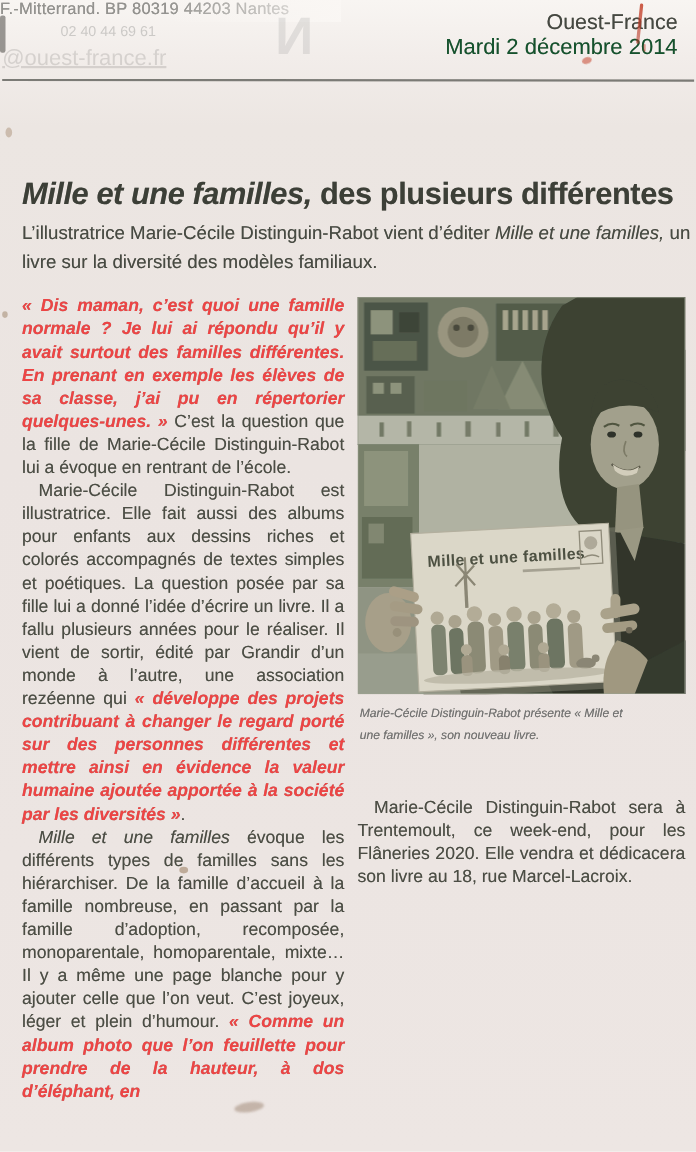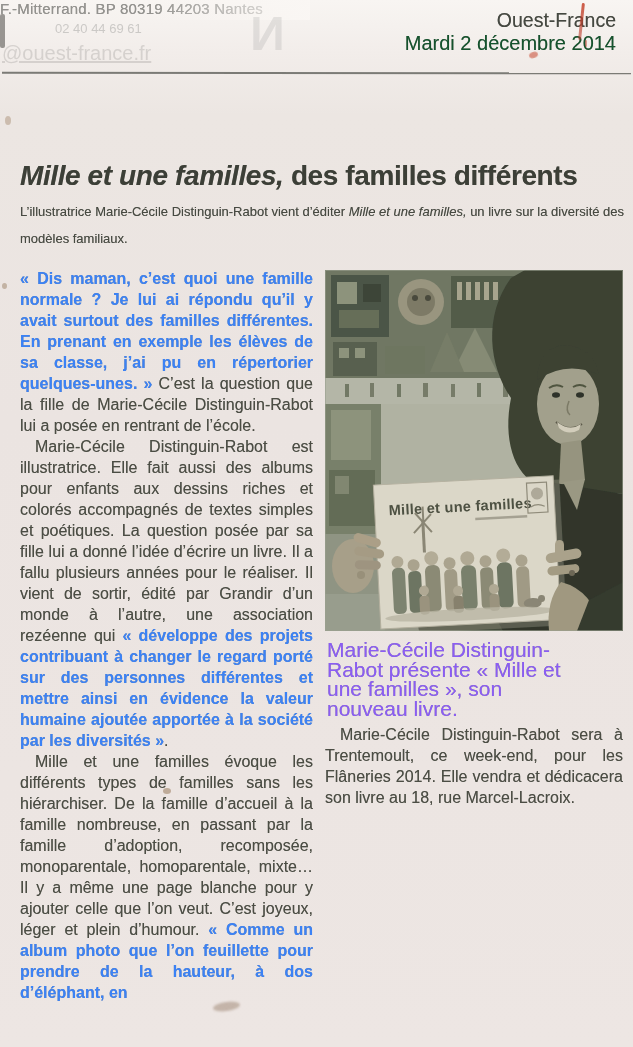--- a/index.html
+++ b/index.html
@@ -40,36 +40,36 @@
   .stain-c{left:5px;top:116px;width:6px;height:9px;background:rgba(130,92,52,.3);filter:blur(.5px);}
   .stain-d{left:0px;top:14px;width:5px;height:34px;background:rgba(60,58,54,.5);border-radius:2px;filter:blur(.6px);}
   .stain-e{left:2px;top:283px;width:5px;height:6px;background:rgba(120,85,50,.35);filter:blur(.5px);}
   .stain-f{left:544px;top:436px;width:7px;height:6px;background:rgba(90,70,50,.3);filter:blur(.8px);}
 
   
   .headline{position:absolute;left:20px;top:160px;width:604px;
     font-size:28px;font-weight:bold;color:#3c3f37;letter-spacing:-.4px;white-space:nowrap;}
   .hl-i{font-style:italic;}
   .standfirst{position:absolute;left:20px;top:199px;width:612px;
-    font-size:13px;line-height:26.5px;color:#474a42;}
+    font-size:17px;line-height:26.5px;color:#474a42;}
   .sf-i{font-style:italic;}
 
   
   .col{position:absolute;font-size:16px;line-height:21px;text-align:justify;color:#4b4d44;}
   .col p{margin:0;}
   .col1{left:20px;top:268px;width:293px;}
   .col2-text{left:325px;top:724px;width:298px;}
   .indent{text-indent:15px;}
-  .b{font-weight:bold;color:#3b82f6;}
-  .i{}
+  .b{font-weight:bold;color:#ef4444;font-style:italic;}
+  .i{font-style:italic;}
 
   
   .photo-wrap{position:absolute;left:325px;top:270px;width:298px;height:361px;}
   .caption{position:absolute;left:327px;top:640px;width:258px;
-    font-size:21px;line-height:19.5px;color:#8b5cf6;text-align:left;}
+    font-size:11px;font-style:italic;line-height:19.5px;color:#737373;text-align:left;}
 </style>
 </head>
 <body>
 
 <div class="hdr-left scan">
   <div class="hdr-address">F.-Mitterrand. BP 80319 44203 Nantes</div>
   <div class="hdr-fade"></div>
 </div>
 <div class="hdr-phone">02 40 44 69 61</div>
 <div class="hdr-email">@ouest-france.fr</div>
@@ -85,26 +85,26 @@
 <div class="redmark2"></div>
 <div class="rule"></div>
 
 <div class="stain stain-a"></div>
 <div class="stain stain-b"></div>
 <div class="stain stain-c"></div>
 <div class="stain stain-d"></div>
 <div class="stain stain-e"></div>
 <div class="stain stain-f"></div>
 
-<div class="headline scan"><span class="hl-i">Mille et une familles,</span><span> des familles différents</span></div>
+<div class="headline scan"><span class="hl-i">Mille et une familles,</span><span> des plusieurs différentes</span></div>
 
 <div class="standfirst scan"><span>L’illustratrice Marie-Cécile Distinguin-Rabot vient d’éditer </span><span class="sf-i">Mille et une familles,</span><span> un livre sur la diversité des modèles familiaux.</span></div>
 
 <div class="col col1 scan">
-  <p><span class="b">«&nbsp;Dis maman, c’est quoi une famille normale&nbsp;? Je lui ai répondu qu’il y avait surtout des familles différentes. En prenant en exemple les élèves de sa classe, j’ai pu en répertorier quelques-unes.&nbsp;» </span><span>C’est la question que la fille de Marie-Cécile Distinguin-Rabot lui a posée en rentrant de l’école.</span></p>
+  <p><span class="b">«&nbsp;Dis maman, c’est quoi une famille normale&nbsp;? Je lui ai répondu qu’il y avait surtout des familles différentes. En prenant en exemple les élèves de sa classe, j’ai pu en répertorier quelques-unes.&nbsp;» </span><span>C’est la question que la fille de Marie-Cécile Distinguin-Rabot lui a évoque en rentrant de l’école.</span></p>
   <p class="indent"><span>Marie-Cécile Distinguin-Rabot est illustratrice. Elle fait aussi des albums pour enfants aux dessins riches et colorés accompagnés de textes simples et poétiques. La question posée par sa fille lui a donné l’idée d’écrire un livre. Il a fallu plusieurs années pour le réaliser. Il vient de sortir, édité par Grandir d’un monde à l’autre, une association rezéenne qui </span><span class="b">«&nbsp;développe des projets contribuant à changer le regard porté sur des personnes différentes et mettre ainsi en évidence la valeur humaine ajoutée apportée à la société par les diversités&nbsp;»</span><span>.</span></p>
   <p class="indent"><span class="i">Mille et une familles</span><span> évoque les différents types de familles sans les hiérarchiser. De la famille d’accueil à la famille nombreuse, en passant par la famille d’adoption, recomposée, monoparentale, homoparentale, mixte… Il y a même une page blanche pour y ajouter celle que l’on veut. C’est joyeux, léger et plein d’humour. </span><span class="b">«&nbsp;Comme un album photo que l’on feuillette pour prendre de la hauteur, à dos d’éléphant, en</span></p>
 </div>
 
 <div class="photo-wrap">
 <svg width="298" height="361" viewBox="0 0 298 361" xmlns="http://www.w3.org/2000/svg">
   <defs>
     <filter id="soft" x="-5%" y="-5%" width="110%" height="110%">
           <feGaussianBlur stdDeviation="0.55"></feGaussianBlur>
         </filter>
@@ -232,14 +232,14 @@
       <path d="M264,330 L298,312 L298,361 L252,361 Z" fill="#343a2e"></path>
     </g>
   </g>
   <rect x="0.5" y="0.5" width="297" height="360" fill="none" stroke="#9aa08f" stroke-width="1" opacity=".6"></rect>
 </svg>
 </div>
 
 <div class="caption scan">Marie-Cécile Distinguin-Rabot présente «&nbsp;Mille et une familles&nbsp;», son nouveau livre.</div>
 
 <div class="col col2-text scan">
-  <p class="indent">Marie-Cécile Distinguin-Rabot sera à Trentemoult, ce week-end, pour les Flâneries 2014. Elle vendra et dédicacera son livre au 18, rue Marcel-Lacroix.</p>
+  <p class="indent">Marie-Cécile Distinguin-Rabot sera à Trentemoult, ce week-end, pour les Flâneries 2020. Elle vendra et dédicacera son livre au 18, rue Marcel-Lacroix.</p>
 </div>
 
 </body></html>

